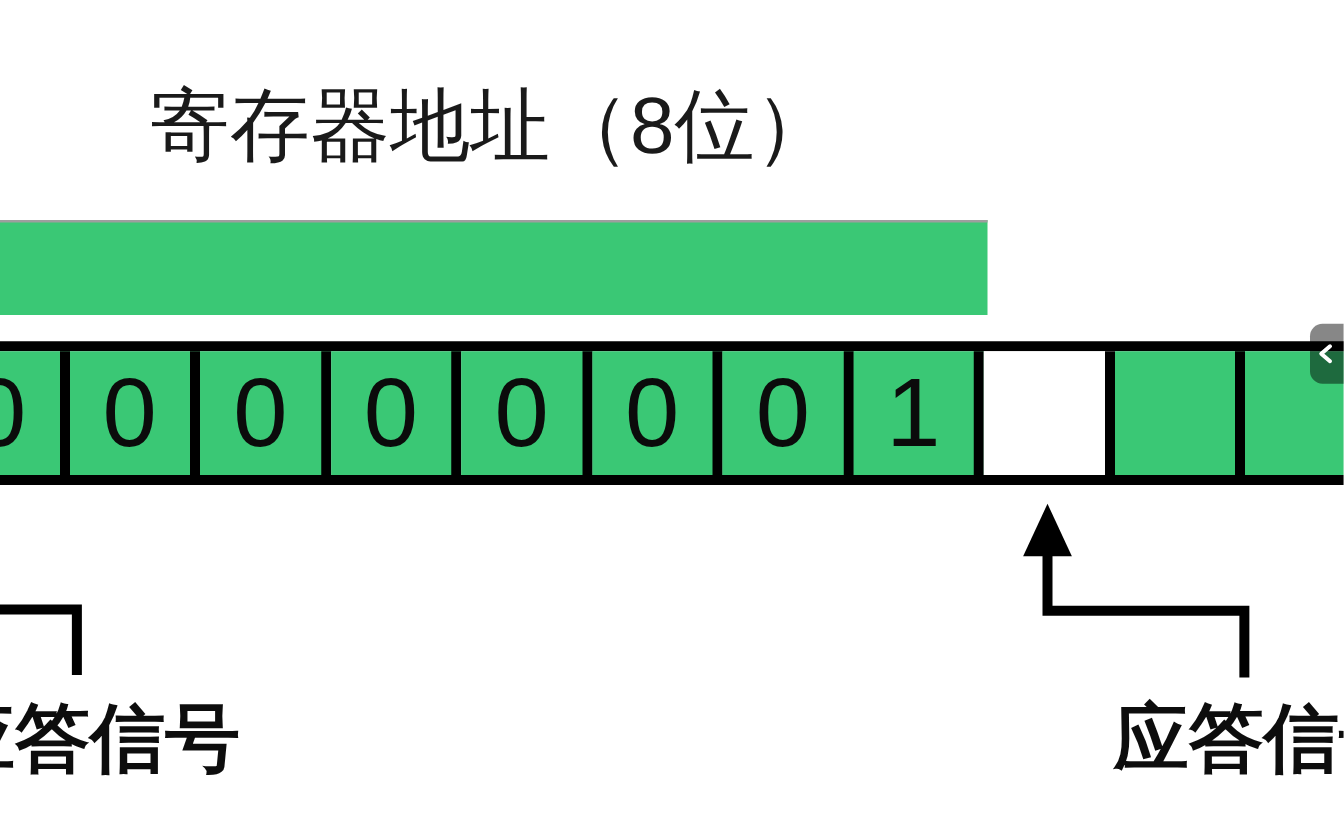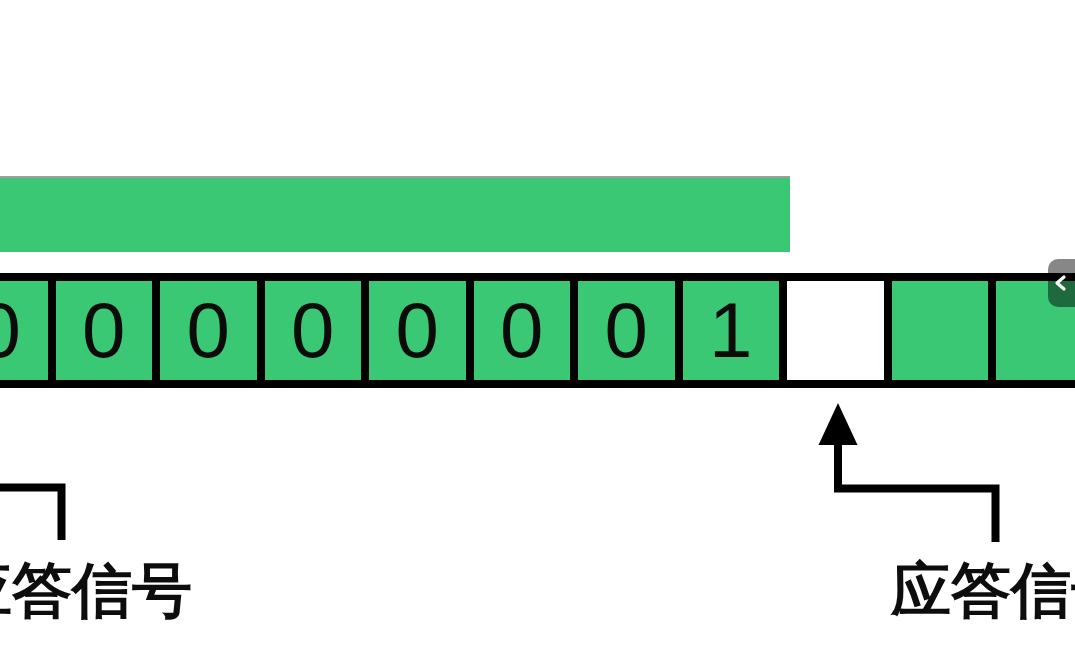--- a/index.html
+++ b/index.html
@@ -90,20 +90,21 @@
     align-items: center;
     cursor: pointer;
   }
   .prev-button svg { margin-left: 3px; }
 </style>
 </head>
 <body>
 
 <div class="stage">
 
+  <div class="title">寄存器地址（8位）</div>
 
   <div class="highlight-bar"></div>
 
   <div class="bit-row">
       <div class="bit-cell green">0</div>
       <div class="bit-cell green">0</div>
       <div class="bit-cell green">0</div>
       <div class="bit-cell green">0</div>
       <div class="bit-cell green">0</div>
       <div class="bit-cell green">0</div>

